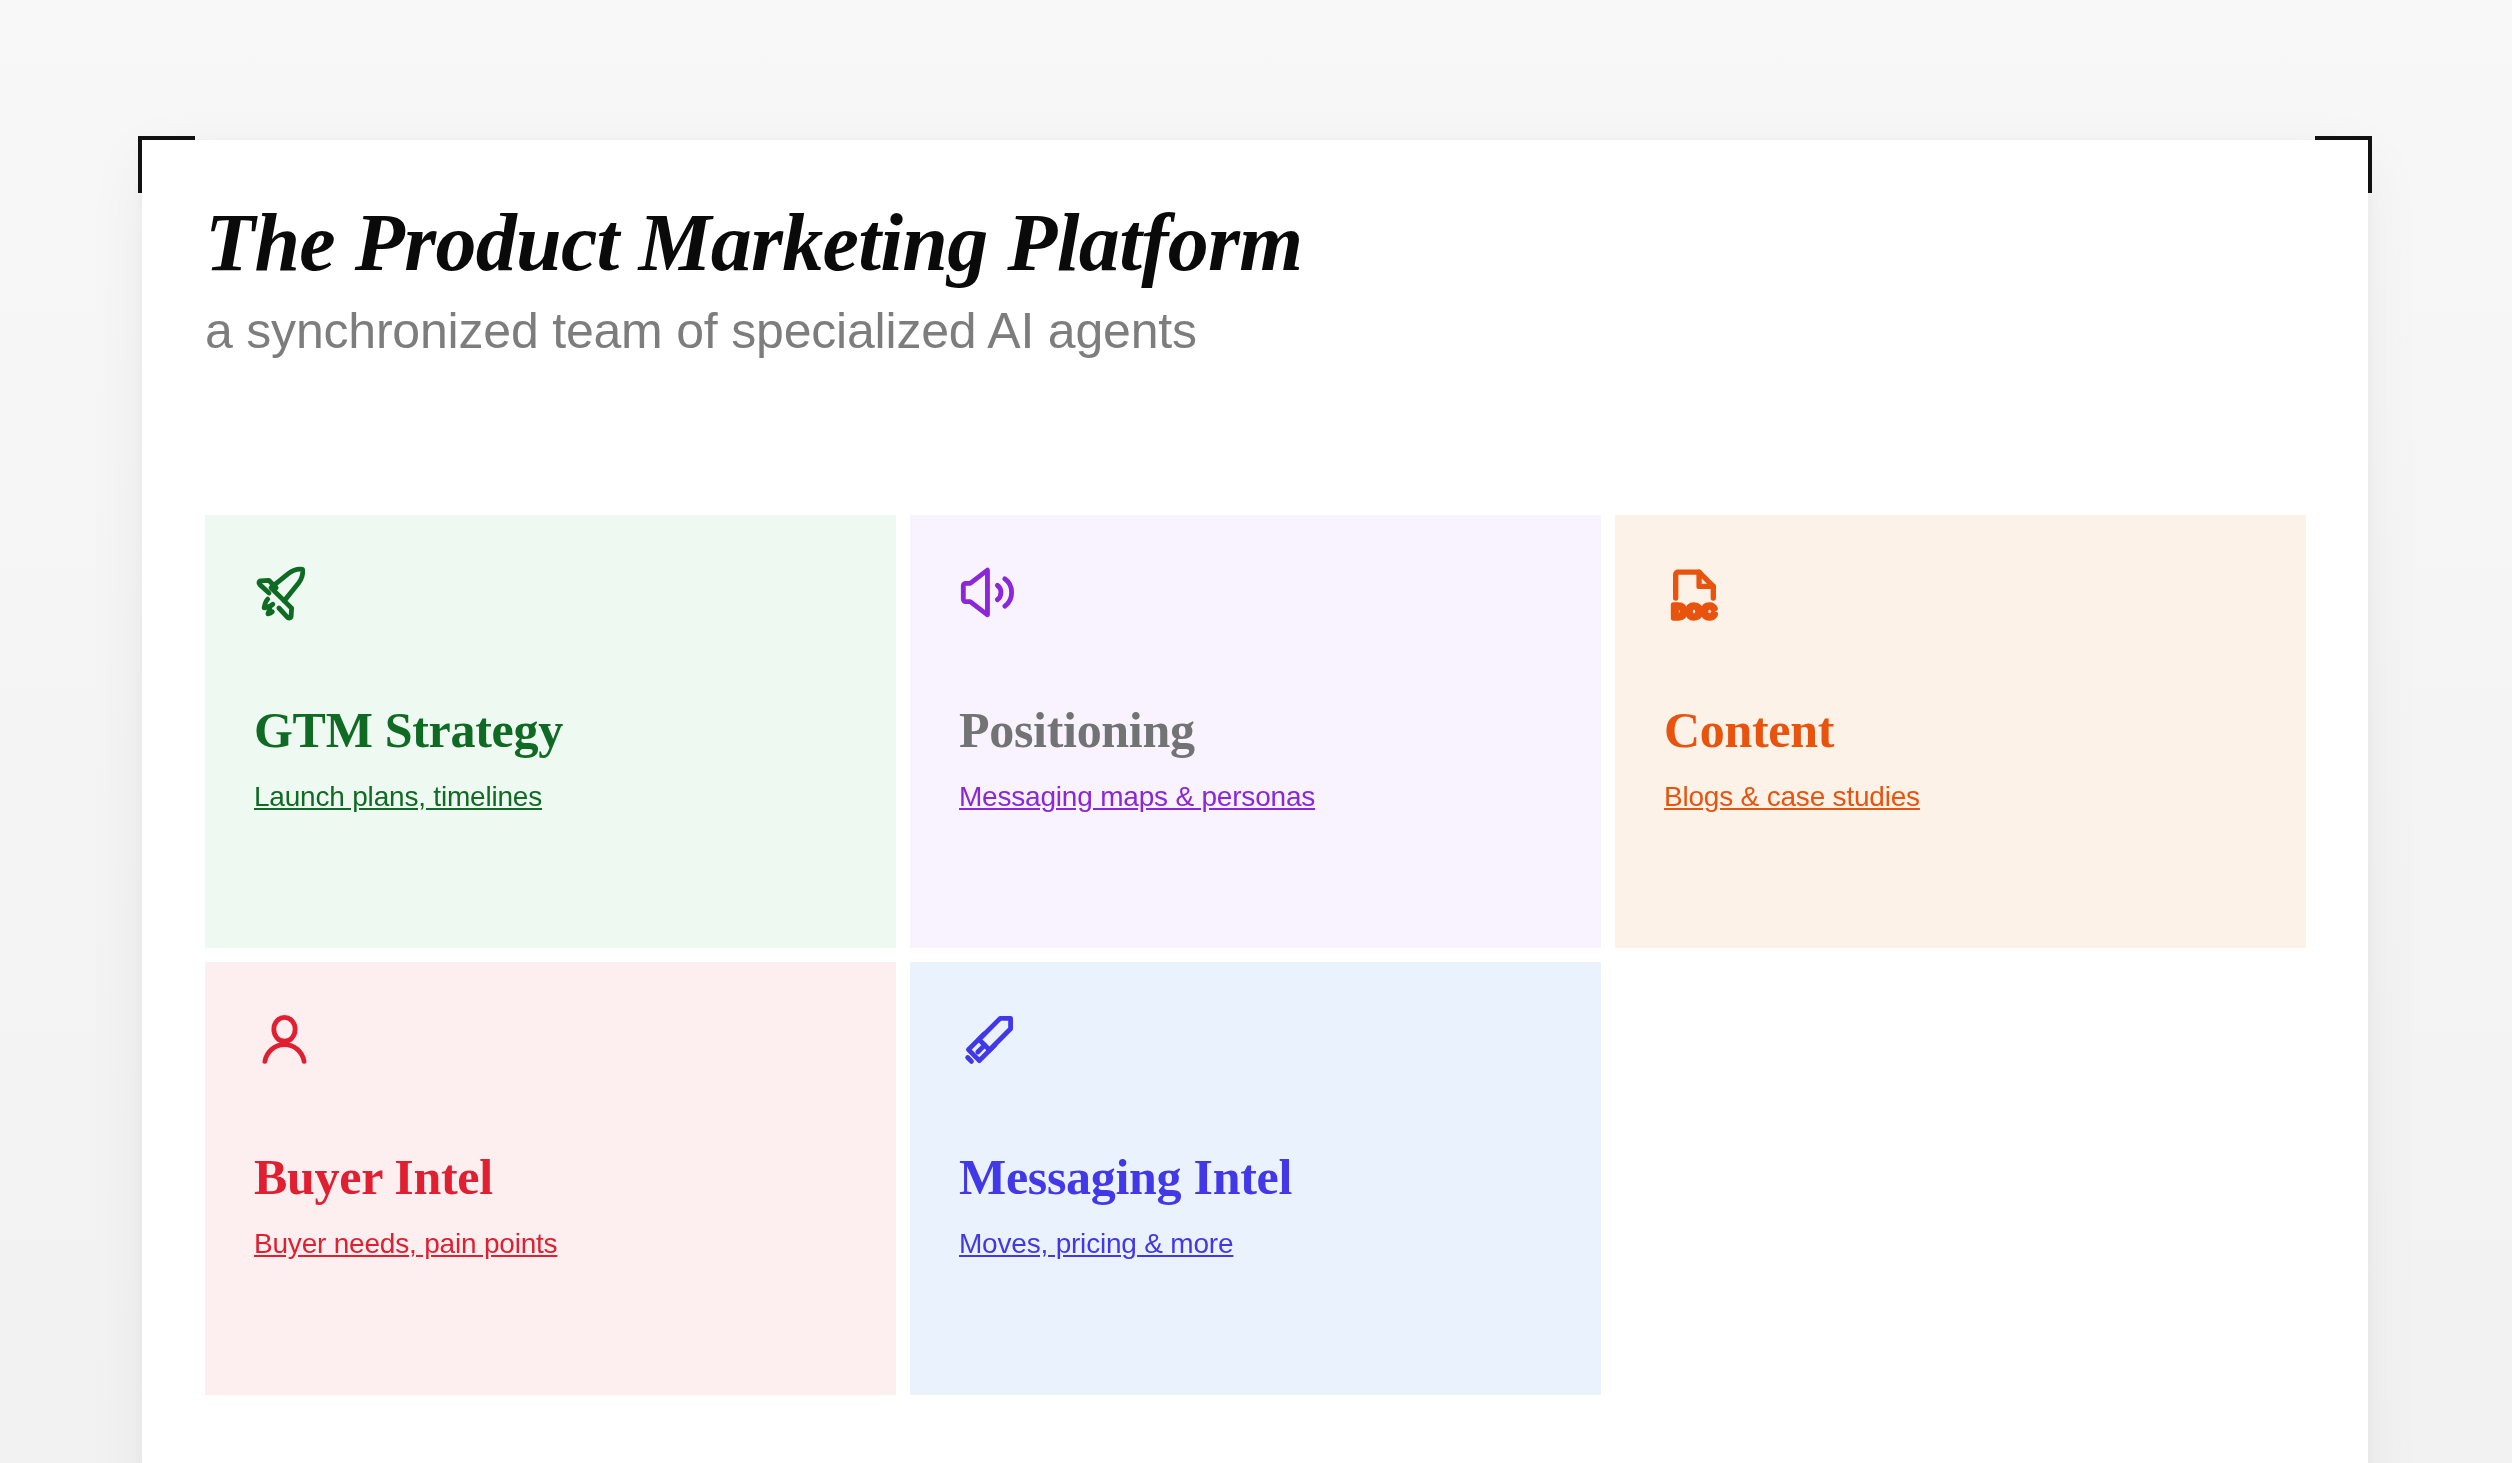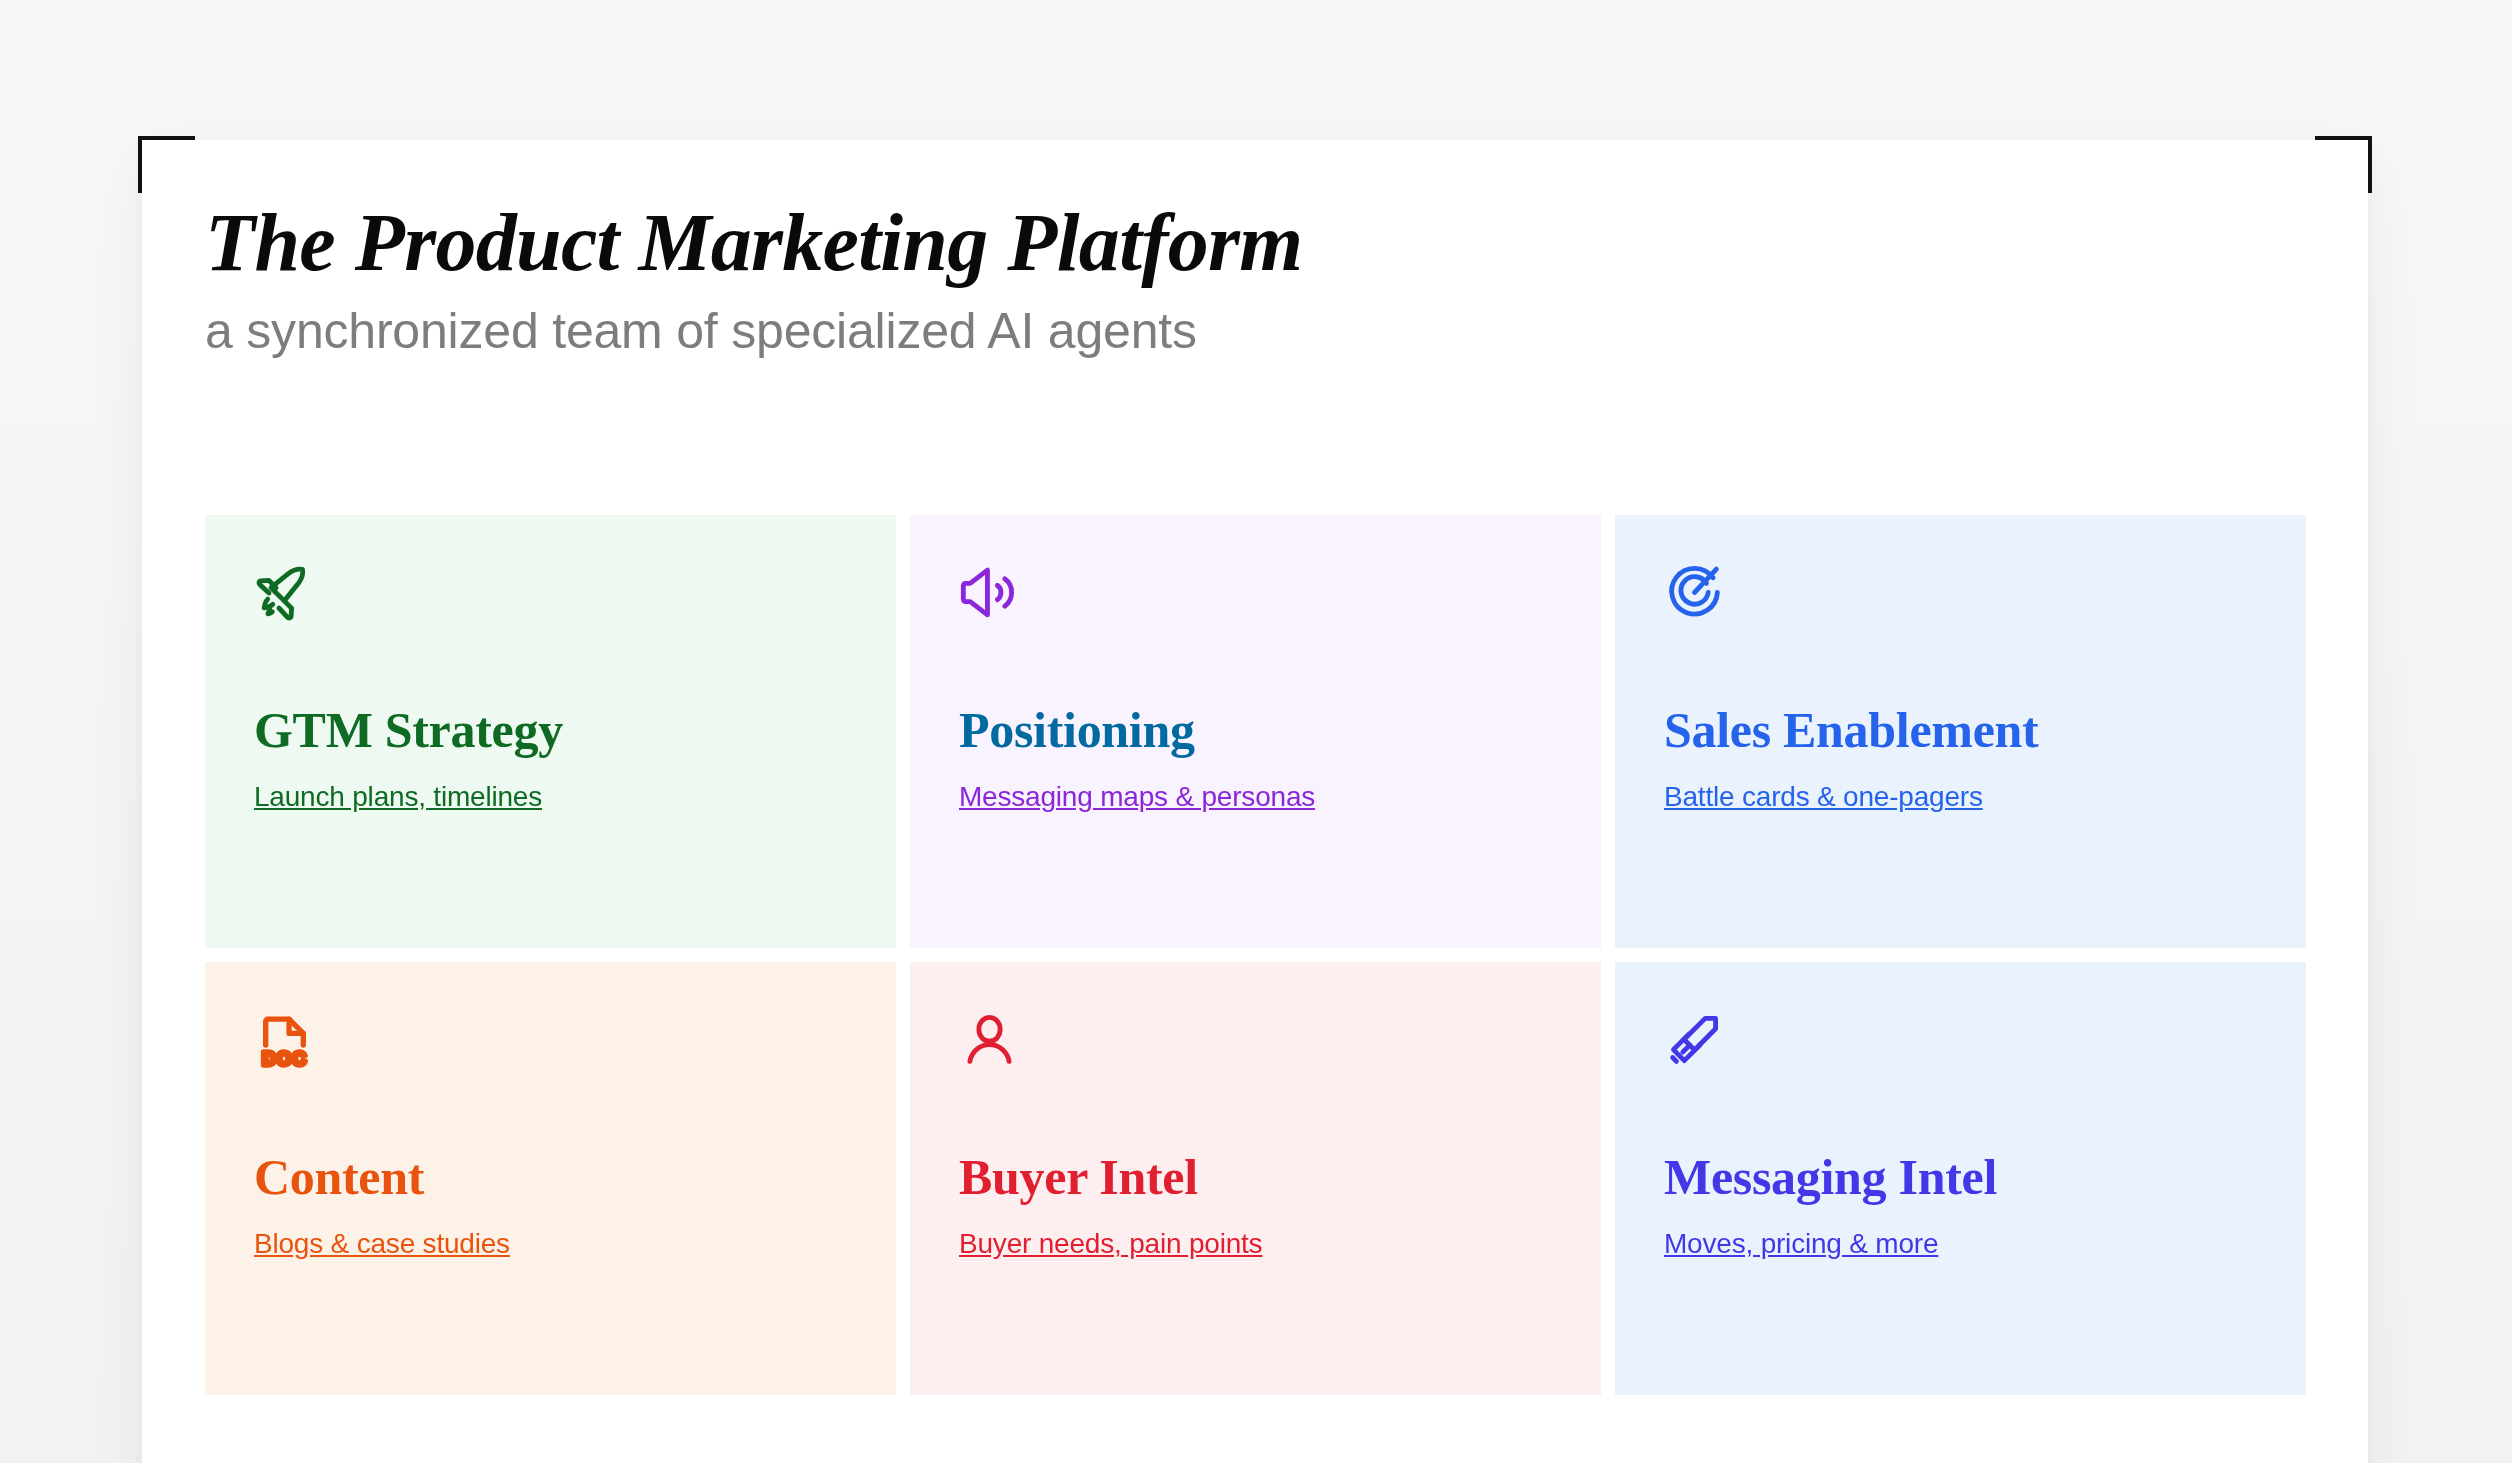--- a/index.html
+++ b/index.html
@@ -161,35 +161,24 @@
     </div>
 
     <div class="agent-tile" style="background: rgb(249, 242, 255);">
       <span class="tile-icon">
         <svg viewBox="0 0 24 24" fill="none" stroke="#8b26d9" stroke-width="1.9" stroke-linecap="round" stroke-linejoin="round">
           <path d="M11.2 3.2v17.6L4.4 15.6H2.6a.9.9 0 0 1-.9-.9V9.3c0-.5.4-.9.9-.9h1.8l6.8-5.2z"></path>
           <path d="M15.1 9.2c.9.6 1.4 1.6 1.4 2.8s-.5 2.2-1.4 2.8"></path>
           <path d="M18 6.6c1.7 1.2 2.7 3.1 2.7 5.4s-1 4.2-2.7 5.4"></path>
         </svg>
       </span>
-      <div class="tile-title" style="color: #0369a1;">Positioning</div>
+      <div class="tile-title" style="color: #737373;">Positioning</div>
       <div class="tile-desc" style="color: rgb(139, 38, 217);">Messaging maps &amp; personas</div>
     </div>
 
-    <div class="agent-tile" style="background: rgb(234, 242, 254);">
-      <span class="tile-icon">
-        <svg viewBox="0 0 24 24" fill="none" stroke="#2563eb" stroke-width="1.9" stroke-linecap="round" stroke-linejoin="round">
-          <path d="M19.3 6.2A9 9 0 1 0 21 12"></path>
-          <path d="M16.7 8.4A5.4 5.4 0 1 0 17.4 12"></path>
-          <path d="M12 12l8.6-9.2"></path>
-        </svg>
-      </span>
-      <div class="tile-title" style="color: rgb(37, 99, 235);">Sales Enablement</div>
-      <div class="tile-desc" style="color: rgb(37, 99, 235);">Battle cards &amp; one-pagers</div>
-    </div>
 
     <div class="agent-tile" style="background: rgb(253, 242, 232);">
       <span class="tile-icon">
         <svg viewBox="0 0 24 24" fill="none" stroke="#e8530e" stroke-width="2.1" stroke-linecap="round" stroke-linejoin="round">
           <path d="M4.6 14.2V4.9c0-.5.4-.9.9-.9h8.3l5.6 5.6v4.6"></path>
           <path d="M13.8 4v5.6h5.6"></path>
           <text x="3.2" y="22.1" font-family="Liberation Sans, sans-serif" font-size="7.4" font-weight="700" letter-spacing="0.4" fill="#e8530e" stroke="#e8530e">DOC</text>
         </svg>
       </span>
       <div class="tile-title" style="color: rgb(232, 83, 14);">Content</div>

